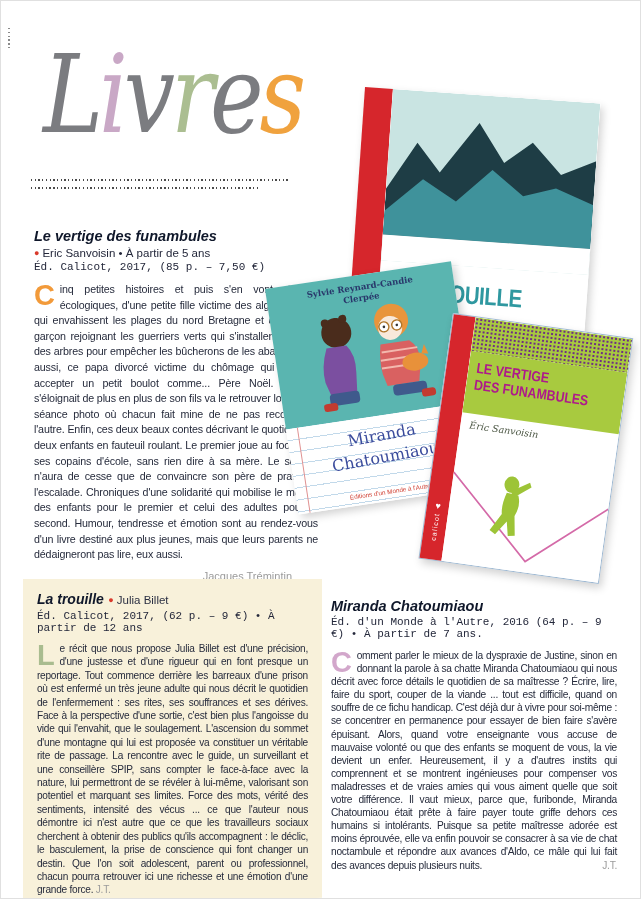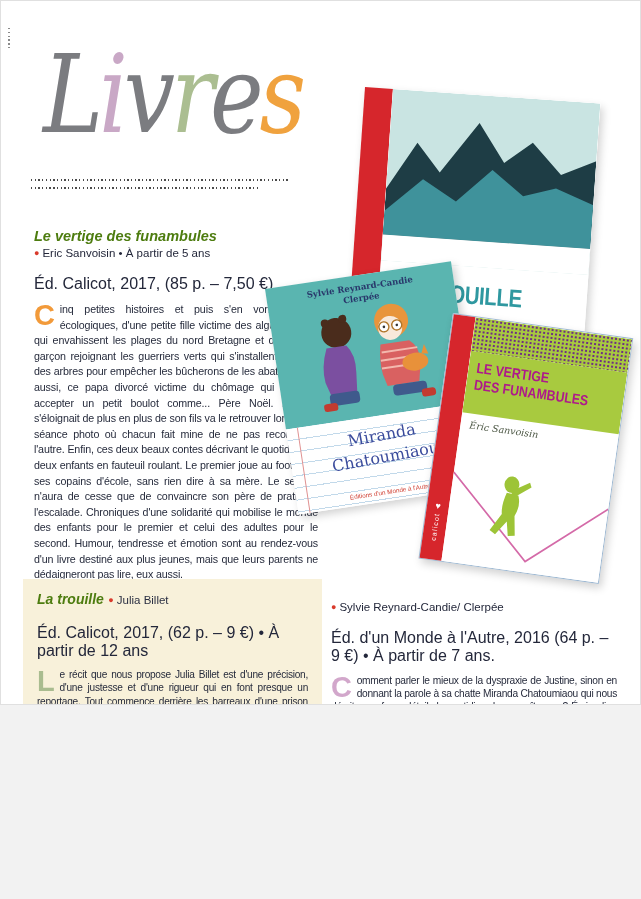--- a/index.html
+++ b/index.html
@@ -1,17 +1,17 @@
 <!DOCTYPE html>
 <html lang="fr"><head>
 <meta charset="utf-8">
 <style>
   html,body{margin:0;padding:0;background:#f2f2f2;}
   .page{
-    position:relative;width:641px;height:705px;background:#fff;
+    position:relative;width:641px;height:899px;background:#fff;
     font-family:"Liberation Sans",sans-serif;color:#2a2f42;
     overflow:hidden;border:1px solid #e0e0e0;box-sizing:border-box;
     margin:0 auto;
   }
   
   .edge-tick{
     position:absolute;left:7px;top:27px;width:2px;height:22px;
     background:repeating-linear-gradient(180deg,#8a8a8a 0 1.4px,transparent 1.4px 3.8px);
   }
   .big-title{
@@ -19,24 +19,24 @@
     font-family:"DejaVu Serif",serif;font-style:italic;font-weight:400;
     font-size:108px;line-height:1;letter-spacing:-5px;
     transform:scaleX(.84);transform-origin:left top;white-space:nowrap;
   }
   .dotline{position:absolute;left:30px;height:2px;
     background:repeating-linear-gradient(90deg,#4a4a4a 0 1.3px,transparent 1.3px 3.7px);}
   .dotline.l1{top:178px;width:257px;}
   .dotline.l2{top:186px;width:229px;}
 
   
-  .rv-title{font-style:italic;font-weight:bold;font-size:14.5px;color:#4d7c0f;}
+  .rv-title{font-style:italic;font-weight:bold;font-size:14.5px;color:#0f172a;}
   .meta{font-size:11.5px;margin-top:3px;color:#23273a;}
   .bullet{color:#d93a2b;font-size:9px;vertical-align:1px;margin-right:3px;}
-  .edition{font-size:16px;margin-top:16px;color:#23273a;}
+  .edition{font-size:11px;margin-top:2px;color:#23273a;font-family:Liberation Mono, monospace;}
   .body{margin:9px 0 0 0;font-size:10.7px;line-height:15.6px;text-align:justify;
         letter-spacing:-.15px;color:#262b3c;}
   .dropcap{float:left;font-size:29px;line-height:25px;font-weight:bold;margin:1px 5px 0 0;}
   .signature{text-align:right;padding-right:26px;color:#9b9b9b;font-size:11px;margin-top:7px;text-decoration:underline;}
   .sig-inline{color:#9b9b9b;}
   .sig-float{float:right;color:#9b9b9b;}
 
   .review-vertige{position:absolute;left:33px;top:227px;width:284px;}
 
   .box-trouille{
@@ -225,21 +225,19 @@
   <div class="box-trouille">
     <div>
       <span class="rv-title">La trouille</span>
       <span class="bullet">●</span><span class="box-author">Julia Billet</span>
     </div>
     <div class="edition">Éd. Calicot, 2017, (62 p. – 9 €) • À partir de 12 ans</div>
     <p class="body"><span class="dropcap" style="color: rgb(169, 188, 143);">L</span><span>e récit que nous propose Julia Billet est d'une précision, d'une justesse et d'une rigueur qui en font presque un reportage. Tout commence derrière les barreaux d'une prison où est enfermé un très jeune adulte qui nous décrit le quotidien de l'enfermement : ses rites, ses souffrances et ses dérives. Face à la perspective d'une sortie, c'est bien plus l'angoisse du vide qui l'envahit, que le soulagement. L'ascension du sommet d'une montagne qui lui est proposée va constituer un véritable rite de passage. La rencontre avec le guide, un surveillant et une conseillère SPIP, sans compter le face-à-face avec la nature, lui permettront de se révéler à lui-même, valorisant son potentiel et marquant ses limites. Force des mots, vérité des sentiments, intensité des vécus ... ce que l'auteur nous démontre ici n'est autre que ce que les travailleurs sociaux cherchent à obtenir des publics qu'ils accompagnent : le déclic, le basculement, la prise de conscience qui font changer un destin. Que l'on soit adolescent, parent ou professionnel, chacun pourra retrouver ici une richesse et une émotion d'une grande force.</span> <span class="sig-inline">J.T.</span></p>
   </div>
 
   <div class="review-miranda">
-    <div class="meta">
-      <span class="bullet">●</span><span>Sylvie Reynard-Candie/ Clerpée</span>
-    </div>
+    <div class="rv-title">Miranda Chatoumiaou</div>
     <div class="edition">Éd. d'un Monde à l'Autre, 2016 (64 p. – 9 €) • À partir de 7 ans.</div>
     <p class="body"><span class="dropcap" style="color: rgb(210, 167, 203);">C</span><span>omment parler le mieux de la dyspraxie de Justine, sinon en donnant la parole à sa chatte Miranda Chatoumiaou qui nous décrit avec force détails le quotidien de sa maîtresse ? Écrire, lire, faire du sport, couper de la viande ... tout est difficile, quand on souffre de ce fichu handicap. C'est déjà dur à vivre pour soi-même : se concentrer en permanence pour essayer de bien faire s'avère épuisant. Alors, quand votre enseignante vous accuse de mauvaise volonté ou que des enfants se moquent de vous, la vie devient un enfer. Heureusement, il y a d'autres instits qui comprennent et se montrent ingénieuses pour compenser vos maladresses et de vraies amies qui vous aiment quelle que soit votre différence. Il vaut mieux, parce que, furibonde, Miranda Chatoumiaou était prête à faire payer toute griffe dehors ces humains si intolérants. Puisque sa petite maîtresse adorée est moins éprouvée, elle va enfin pouvoir se consacrer à sa vie de chat noctambule et répondre aux avances d'Aldo, ce mâle qui lui fait des avances depuis plusieurs nuits.</span><span class="sig-float">J.T.</span></p>
   </div>
 
 
 </div>
 
 </body></html>

